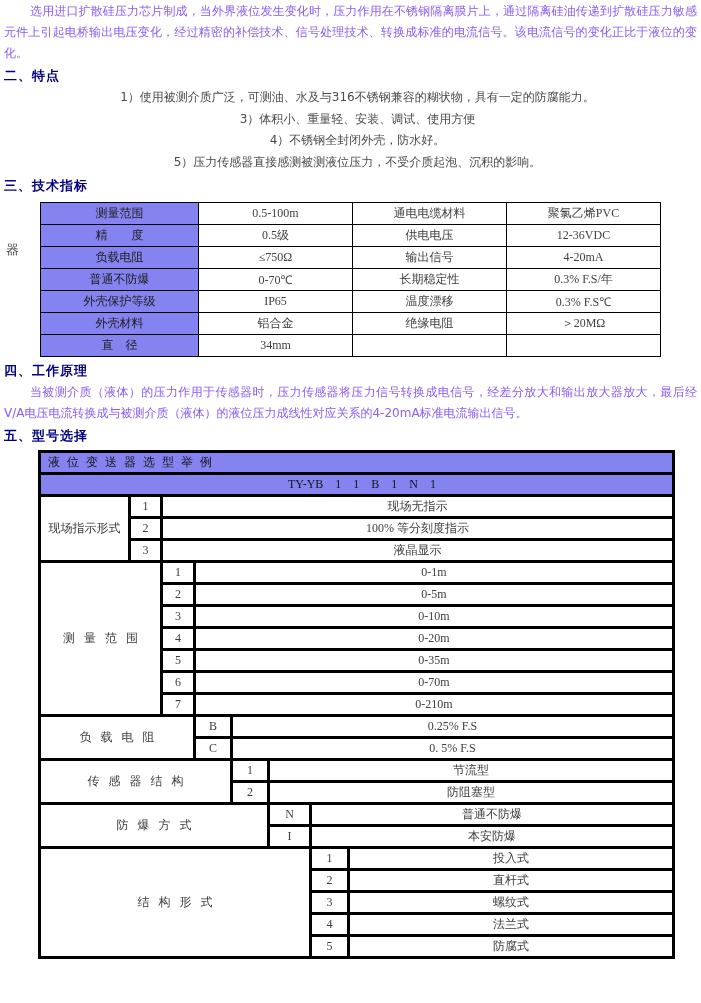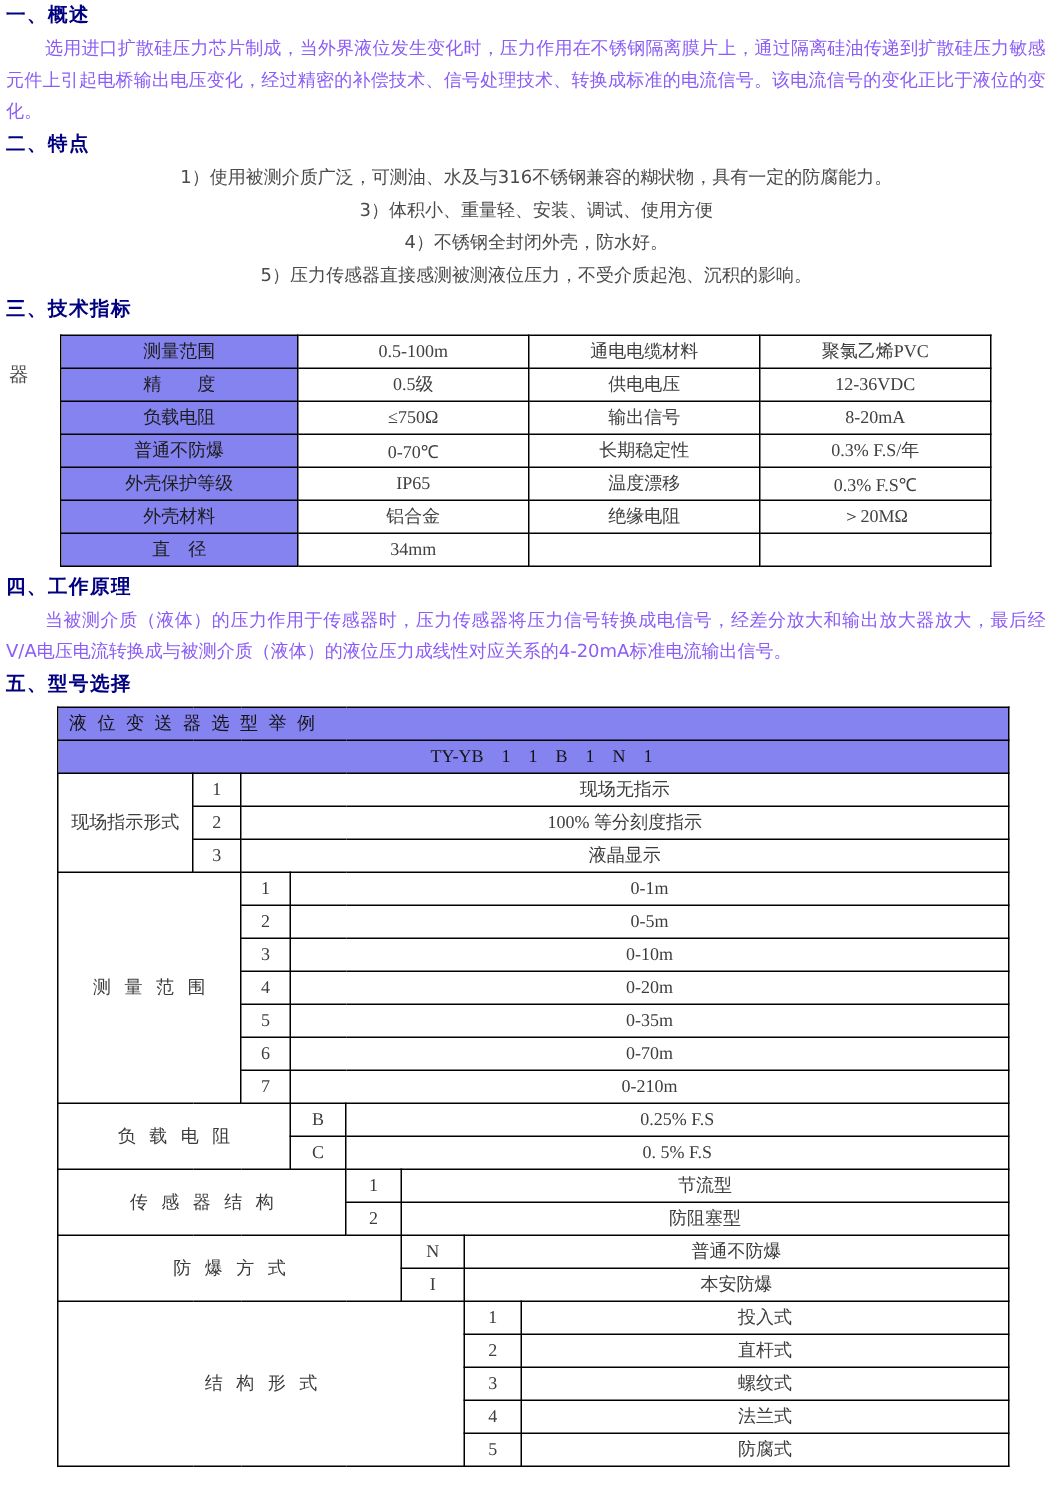--- a/index.html
+++ b/index.html
@@ -26,39 +26,38 @@
   .spec{margin:6px 0 0 40px;width:620px;}
   .spec td{
     border:1px solid #000;height:22px;text-align:center;
     color:#404040;white-space:pre;overflow:hidden;font-size:12px;
   }
   .spec td.lbl{background:#8583f0;color:#1c1c1c;}
 
   
   .sel{margin:4px 0 0 38px;width:634px;}
   .sel td{
-    border:1px solid #000000;height:22px;text-align:center;
+    border:3px solid #000000;height:22px;text-align:center;
     color:#3d3d3d;overflow:hidden;font-size:12px;margin-top:12px;
   }
   .sel td.purple{background:#8583f0;color:#141414;}
   .sel td.sel-title{text-align:left;padding-left:7px;letter-spacing:7px;}
   .sel td.sel-model{text-align:center;white-space:pre;padding-left:12px;}
   .g-label{letter-spacing:9px;text-indent:9px;}
   .g-label.tight{letter-spacing:0;text-indent:0;}
 
   .stray{position:absolute;left:6px;top:241px;color:#4a4a4a;font-size:13px;}
 </style>
 </head>
 <body>
 
 <div class="page">
 
   <div class="stray">器</div>
 
-  <div class="sec-heading">一、概述</div>
   <div class="para">选用进口扩散硅压力芯片制成，当外界液位发生变化时，压力作用在不锈钢隔离膜片上，通过隔离硅油传递到扩散硅压力敏感元件上引起电桥输出电压变化，经过精密的补偿技术、信号处理技术、转换成标准的电流信号。该电流信号的变化正比于液位的变化。</div>
 
   <div class="sec-heading">二、特点</div>
   <div class="features">
     <div class="feature-line">1）使用被测介质广泛，可测油、水及与316不锈钢兼容的糊状物，具有一定的防腐能力。</div>
     <div class="feature-line">3）体积小、重量轻、安装、调试、使用方便</div>
     <div class="feature-line">4）不锈钢全封闭外壳，防水好。</div>
     <div class="feature-line">5）压力传感器直接感测被测液位压力，不受介质起泡、沉积的影响。</div>
   </div>
 
@@ -80,21 +79,21 @@
     <tr>
       <td class="lbl">精　　度</td>
       <td>0.5级</td>
       <td>供电电压</td>
       <td>12-36VDC</td>
     </tr>
     <tr>
       <td class="lbl">负载电阻</td>
       <td>≤750Ω</td>
       <td>输出信号</td>
-      <td>8-20mA</td>
+      <td>4-20mA</td>
     </tr>
     <tr>
       <td class="lbl">普通不防爆</td>
       <td>0-70℃</td>
       <td>长期稳定性</td>
       <td>0.3% F.S/年</td>
     </tr>
     <tr>
       <td class="lbl">外壳保护等级</td>
       <td>IP65</td>

